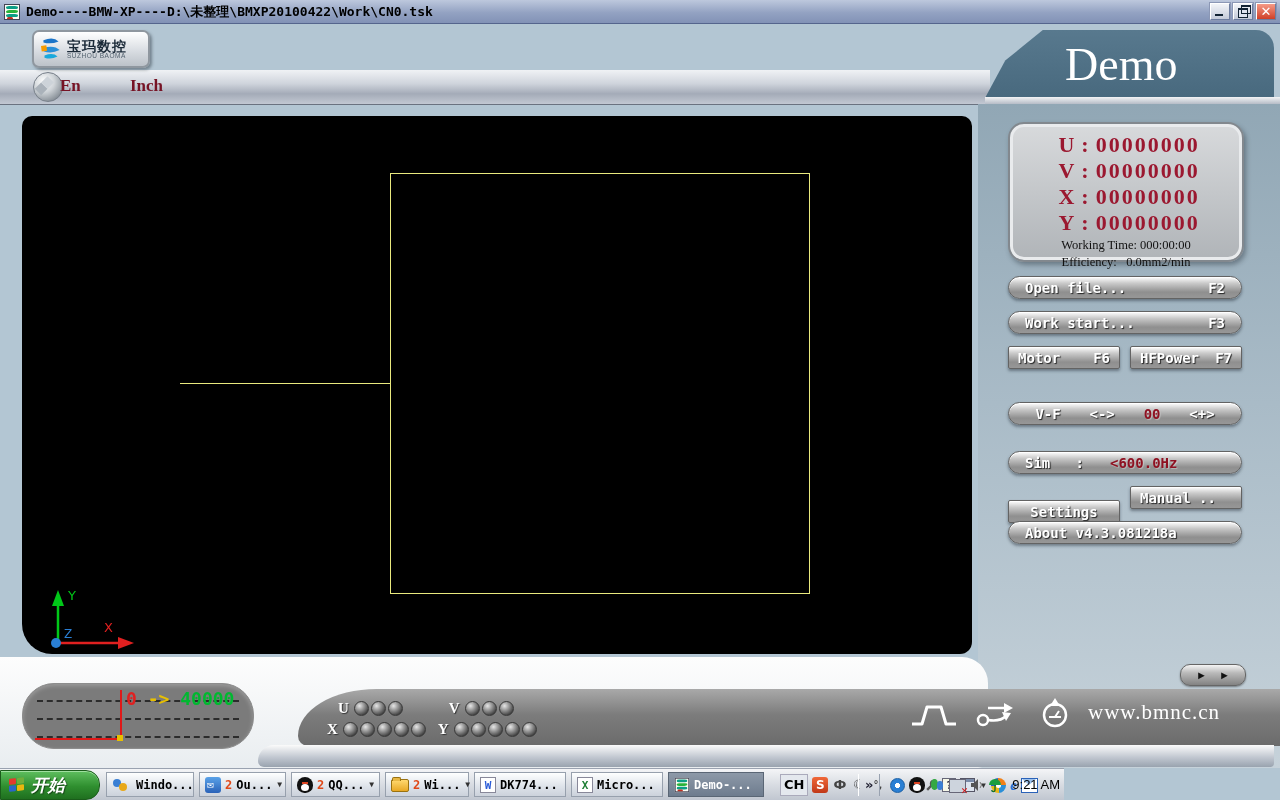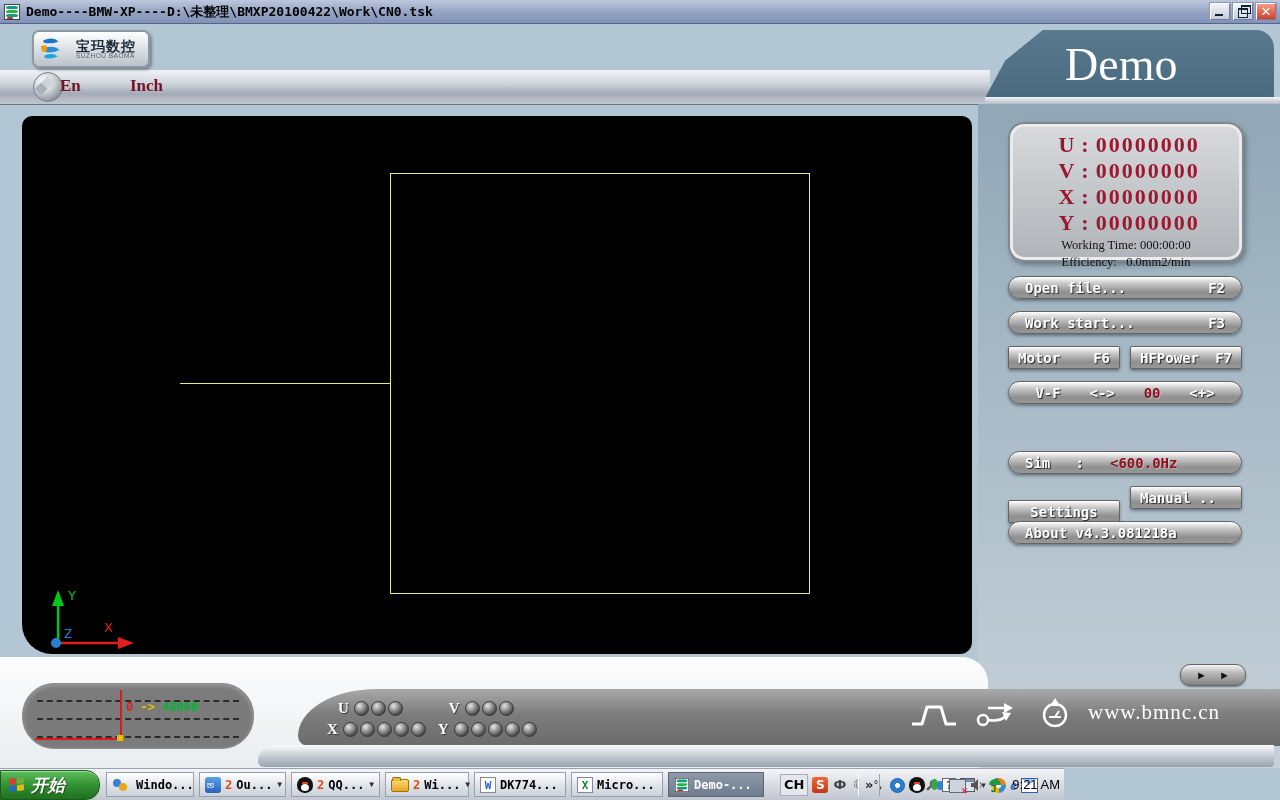--- a/index.html
+++ b/index.html
@@ -33,21 +33,21 @@
   .sphere{position:absolute;left:33px;top:72px;width:28px;height:28px;border-radius:50%;
     background:radial-gradient(circle at 35% 30%,#ffffff,#cfd4d8 40%,#848c94 80%,#5c646c);
     border:1px solid #78808a;}
   .sphere:before{content:"";position:absolute;left:9px;top:5px;width:9px;height:9px;background:#cdd3d9;
     transform:rotate(45deg);box-shadow:0 9px 0 #aab2ba;}
   .tool-label{position:absolute;font-family:"Liberation Serif",serif;font-weight:bold;font-size:17px;color:#761325;top:76px;}
   .logo-btn{position:absolute;left:32px;top:30px;width:118px;height:38px;box-sizing:border-box;
     background:linear-gradient(180deg,#ffffff,#d9dde2 55%,#bcc2c9);border:2px solid #8f979f;border-radius:7px;
     box-shadow:2px 2px 3px rgba(40,50,60,.45);display:flex;align-items:center;padding:2px 4px;}
   .logo-mark{width:26px;height:26px;flex:none;}
-  .logo-text{margin-left:12px;line-height:1;}
+  .logo-text{margin-left:3px;line-height:1;}
   .logo-cn{font-family:"Liberation Sans",sans-serif;font-weight:bold;font-size:14px;color:#1b2a38;letter-spacing:1px;white-space:nowrap;}
   .logo-en{font-family:"Liberation Sans",sans-serif;font-size:6.5px;color:#52616e;letter-spacing:.5px;}
   
   .banner{position:absolute;left:985px;top:30px;width:289px;height:68px;
     background:linear-gradient(180deg,#58798e,#48697e);
     border-radius:6px 18px 0 0;
     clip-path:polygon(0 100%,7% 45%,20% 0,100% 0,100% 100%);}
   .banner-text{position:absolute;left:90px;top:8px;color:#fff;font-family:"Liberation Serif",serif;font-size:46px;}
   .banner-strip{position:absolute;left:985px;top:97px;width:295px;height:12px;
     background:linear-gradient(180deg,#f2f3f5,#b9bfc9 55%,#8f97a4);border-bottom:1px solid #6a7280;}
@@ -90,21 +90,21 @@
     background:linear-gradient(180deg,#a9a9a9,#7c7c7c 45%,#6b6b6b);
     border-top-left-radius:95px 57px;border-bottom-left-radius:12px;}
   .silver-strip{position:absolute;left:258px;top:745px;width:1016px;height:22px;
     background:linear-gradient(180deg,#fbfbfb,#c2c8d1 55%,#99a3af);border-radius:16px 0 4px 6px;}
   .gauge{position:absolute;left:22px;top:683px;width:230px;height:64px;border-radius:32px;
     background:#7b7b7b;border:1px solid #8d8d8d;box-shadow:inset 0 2px 4px rgba(255,255,255,.25);}
   .gauge .dash{position:absolute;left:14px;right:14px;border-top:2px dashed #2c2c2c;}
   .gauge .vline{position:absolute;left:97px;top:6px;width:2px;height:50px;background:#e01818;}
   .gauge .hline{position:absolute;left:12px;top:54px;width:86px;height:2px;background:#e01818;}
   .gauge .dot{position:absolute;left:94px;top:51px;width:6px;height:6px;background:#e8c000;}
-  .gauge-range{position:absolute;left:103px;top:16px;font-family:"DejaVu Sans Mono",monospace;font-weight:bold;font-size:12px;white-space:pre;}
+  .gauge-range{position:absolute;left:103px;top:4px;font-family:"DejaVu Sans Mono",monospace;font-weight:bold;font-size:18px;white-space:pre;}
   .gauge-range .mn{color:#e02020;} .gauge-range .ar{color:#e8c000;} .gauge-range .mx{color:#00b830;}
   .gauge-cur{position:absolute;left:34px;top:26px;font-family:"DejaVu Sans",sans-serif;font-weight:bold;font-size:27px;color:#00d23c;}
   
   .ind-row{position:absolute;display:flex;align-items:center;gap:2px;
     font-family:"Liberation Serif",serif;font-weight:bold;font-size:15px;color:#fff;}
   .ind-row .lab{margin-right:3px;text-shadow:1px 1px 1px #333;}
   .ind-row .gap{width:42px;}
   .led{width:15px;height:15px;border-radius:50%;border:1px solid #3a3a3a;box-sizing:border-box;
     background:radial-gradient(circle at 35% 30%,#e6e6e6 0%,#9a9a9a 35%,#454545 75%,#303030 100%);}
   .f-ico{position:absolute;}
@@ -242,21 +242,21 @@
   </div>
   <div class="r-btn pill" style="top:311px">
     <span>Work start...</span><span>F3</span>
   </div>
   <div class="r-btn rect" style="left:1008px;top:346px">
     <span>Motor</span><span>F6</span>
   </div>
   <div class="r-btn rect" style="left:1130px;top:346px">
     <span>HFPower</span><span>F7</span>
   </div>
-  <div class="r-btn pill" style="top:381px;justify-content:space-around;padding:0 12px">
+  <div class="r-btn pill" style="top:402px;justify-content:space-around;padding:0 12px">
     <span>V-F</span>
     <span>&lt;-&gt;</span>
     <span class="redv">00</span>
     <span>&lt;+&gt;</span>
   </div>
   <div class="r-btn pill" style="top:451px;justify-content:flex-start">
     <span>Sim   :</span><span class="redv" style="margin-left:26px">&lt;600.0Hz</span>
   </div>
   <div class="r-btn rect" style="left:1008px;top:500px;justify-content:center">
     <span>Settings</span>

